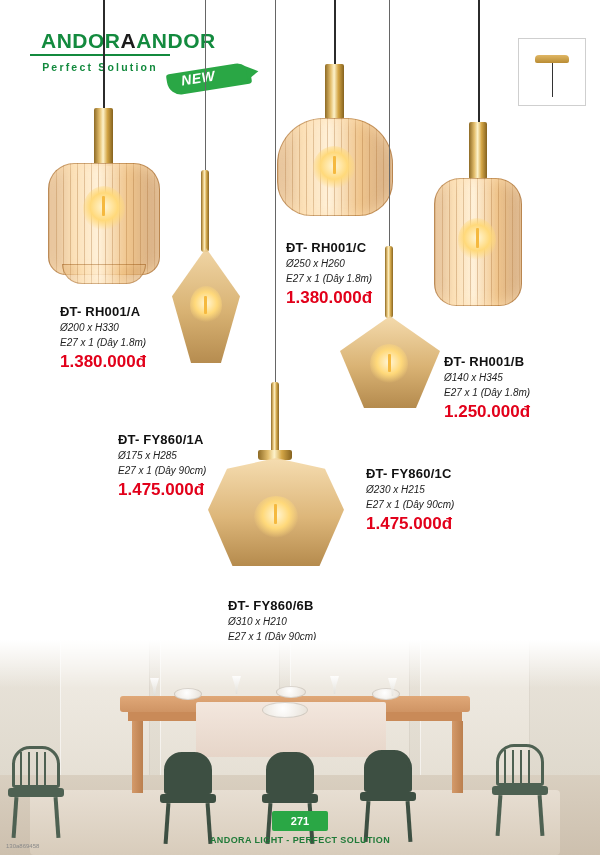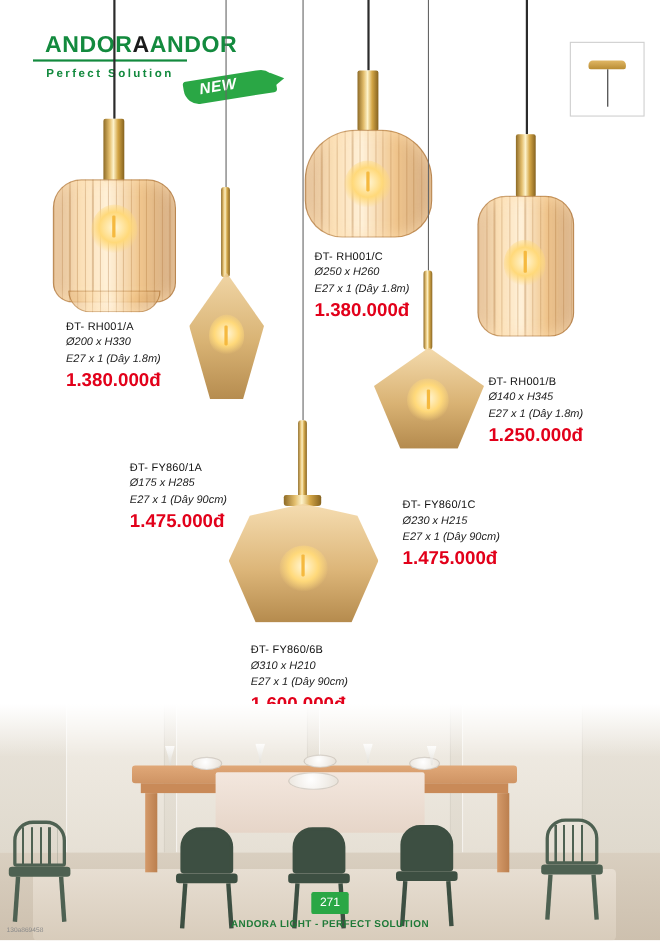--- a/index.html
+++ b/index.html
@@ -131,22 +131,23 @@
     background:#f5b93f;
     border-radius:1px;
   }
 
   
   .clip-shape { position:absolute; }
 
   
   .caption { position:absolute; }
   .caption .code {
-    font-size:10px; font-weight:normal; color:#111; letter-spacing:.2px;
+    font-size:13px; font-weight:bold; color:#111; letter-spacing:.2px;
     white-space:nowrap;
+    margin-top:12px;
   }
   .caption .spec {
     font-size:10px; color:#222; margin-top:2px; line-height:1.32;
     white-space:nowrap;
     font-style:italic;
   }
   .caption .price {
     font-size:17px; font-weight:bold; color:#e2001a; margin-top:3px;
     white-space:nowrap;
   }
@@ -225,22 +226,22 @@
     position:absolute; top:51px; width:4px; height:41px; background:#4e6152;
   }
   .chair .l1 { left:5px; transform:rotate(4deg); }
   .chair .l2 { right:5px; transform:rotate(-4deg); }
   .chair.dark .back,.chair.dark .seat,.chair.dark .l1,.chair.dark .l2 { border-color:#3d4f42; background-color:#3d4f42; }
   .chair.dark .slats { background:repeating-linear-gradient(90deg,#3d4f42 0 2px, transparent 2px 8px); }
 
   
   #page-number {
     position:absolute; left:50%; bottom:24px; transform:translateX(-50%);
-    width:34px; height:20px; background:#2aa745;
-    color:#fff; font-size:11px; font-weight:normal;
+    width:56px; height:20px; background:#2aa745;
+    color:#fff; font-size:11px; font-weight:bold;
     display:flex; align-items:center; justify-content:center;
     border-radius:2px;
   }
   #footer-text {
     position:absolute; left:50%; bottom:10px; transform:translateX(-50%);
     font-size:9px; color:#1f7a38; font-weight:bold; letter-spacing:.4px;
     white-space:nowrap;
   }
   #corner-code {
     position:absolute; left:6px; bottom:6px;

